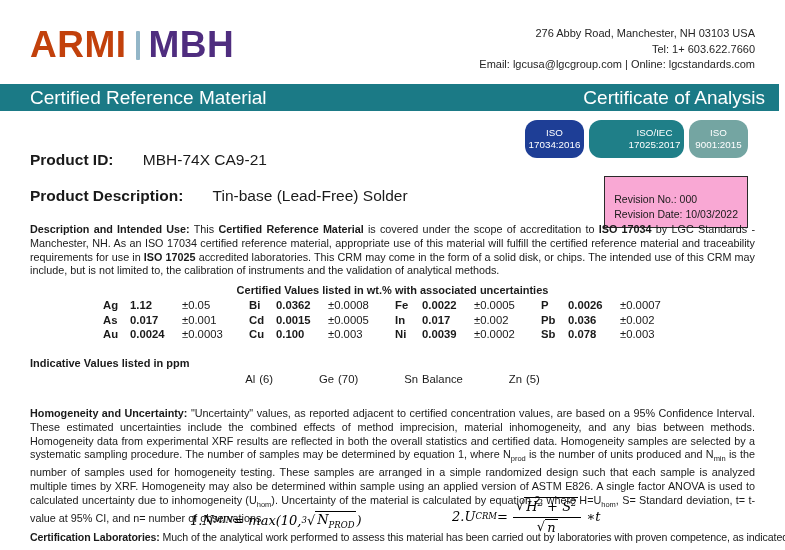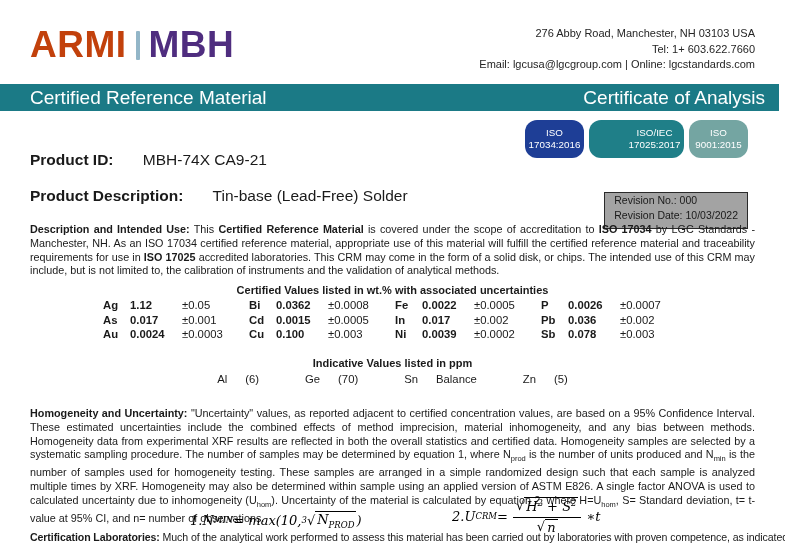--- a/index.html
+++ b/index.html
@@ -22,41 +22,41 @@
   .badges{position:absolute;right:37px;top:120px;display:flex;gap:5px;margin-left:17px;}
   .badge{width:59px;height:38px;border-radius:12px;color:#fff;display:flex;flex-direction:column;
          justify-content:center;align-items:center;font-size:9.8px;line-height:12px;text-align:center;}
 
   
   .product-id{position:absolute;left:30px;top:151px;font-size:15.5px;}
   .product-desc{position:absolute;left:30px;top:187px;font-size:15.5px;}
   .plabel{font-weight:700;}
   .pvalue{margin-left:25px;}
 
-  .revision{position:absolute;right:37px;top:192px;border:1.5px solid #2a2a2a;background:#a3a3a3;
-            padding:0 9px 5px 9px;font-size:10.5px;line-height:15px;min-width:118px;}
+  .revision{position:absolute;right:37px;top:176px;border:1.5px solid #2a2a2a;background:#f9a8d4;
+            padding:15px 9px 5px 9px;font-size:10.5px;line-height:15px;min-width:118px;}
 
   
   .para{position:absolute;left:30px;width:725px;font-size:10.8px;line-height:13.8px;text-align:justify;}
   #desc-para{top:223px;}
   #homo-para{top:407px;}
   .para sub{font-size:7.5px;}
 
   
   .cert-title{position:absolute;left:30px;width:725px;top:284px;text-align:center;font-weight:700;font-size:11px;}
   .cert-table{position:absolute;left:103px;top:299px;width:585px;display:flex;flex-direction:column;gap:2.6px;}
   .cert-row{display:flex;}
   .cert-group{width:146px;display:flex;font-size:11.3px;box-sizing:border-box;}
   .cg-el{font-weight:700;width:27px;}
   .cg-val{font-weight:700;width:47px;text-align:left;margin-right:5px;}
 
   
-  .ind-title{position:absolute;left:30px;width:725px;top:357px;text-align:center;font-weight:700;font-size:11px;}
+  .ind-title{position:absolute;left:30px;width:725px;top:357px;font-weight:700;font-size:11px;}
   .ind-row{position:absolute;left:30px;width:725px;top:373px;display:flex;justify-content:center;gap:46px;font-size:11.3px;}
-  .ind-item{display:flex;gap:18px;}
+  .ind-item{display:flex;gap:4px;}
 
   
   .eq{position:absolute;font-family:"DejaVu Serif","Liberation Serif",serif;font-style:italic;
       font-size:13px;color:#000;display:flex;align-items:center;}
   #eq1{left:190px;top:511px;}
   #eq2{left:452px;top:497px;}
   .eq sub{font-size:8.5px;font-style:italic;}
   .eq sup{font-size:8.5px;}
   .rsign{font-style:normal;}
   .vinc{border-top:1.2px solid #000;padding:0 2px;}

